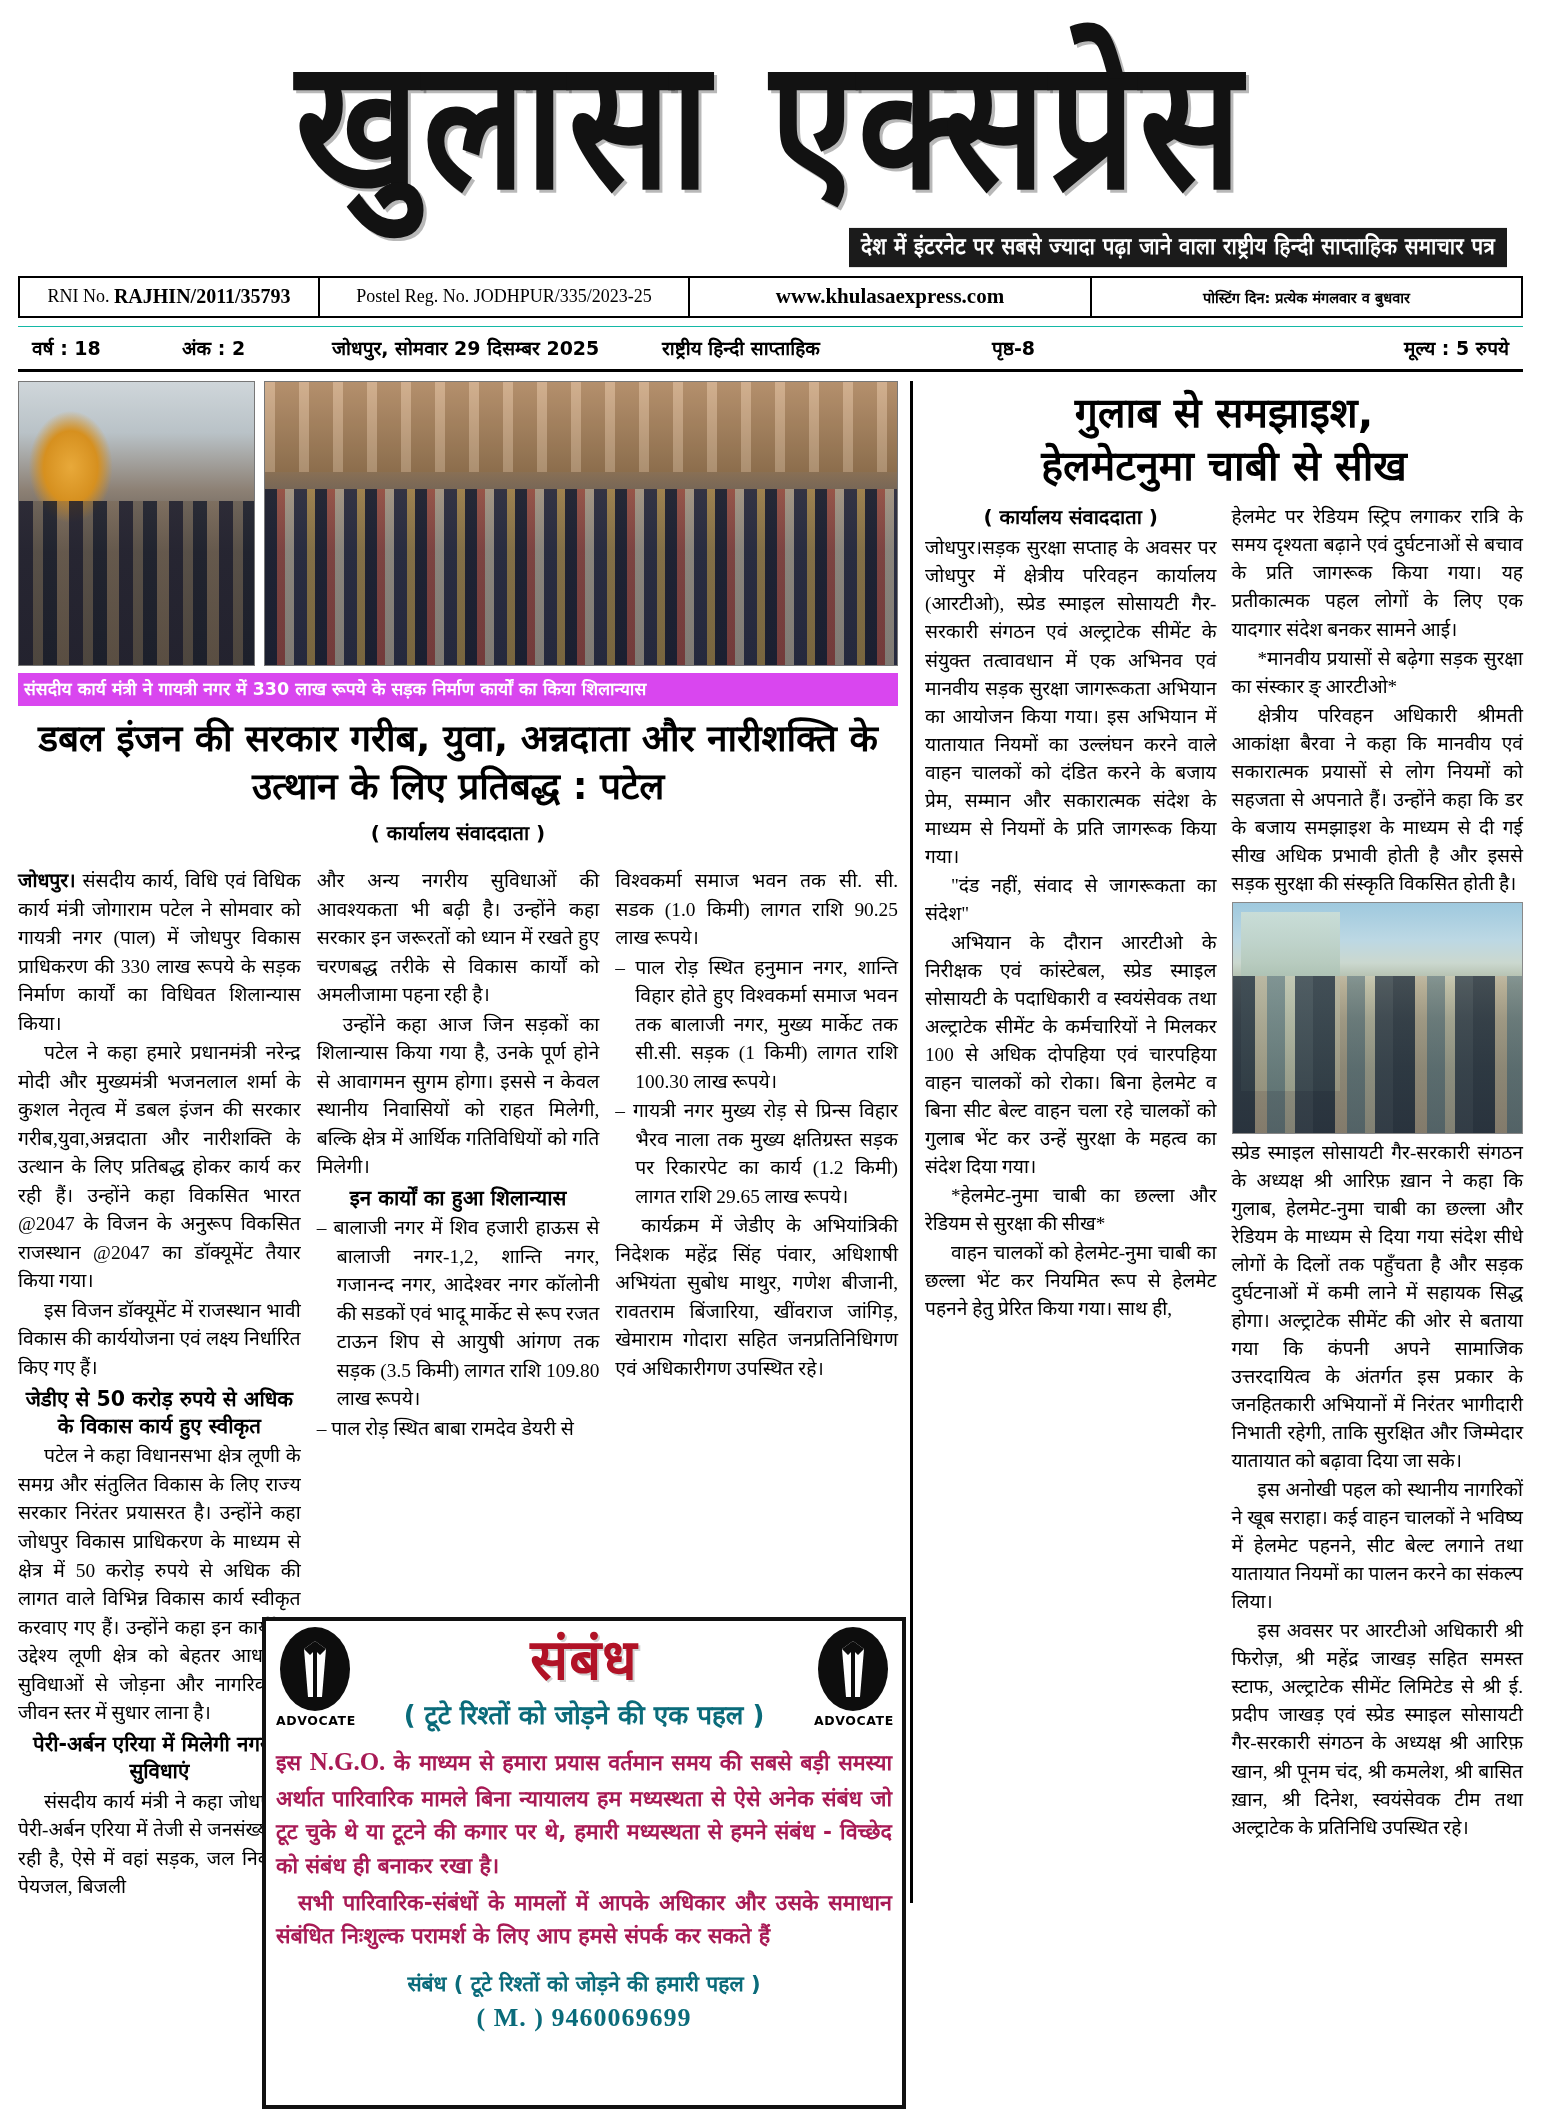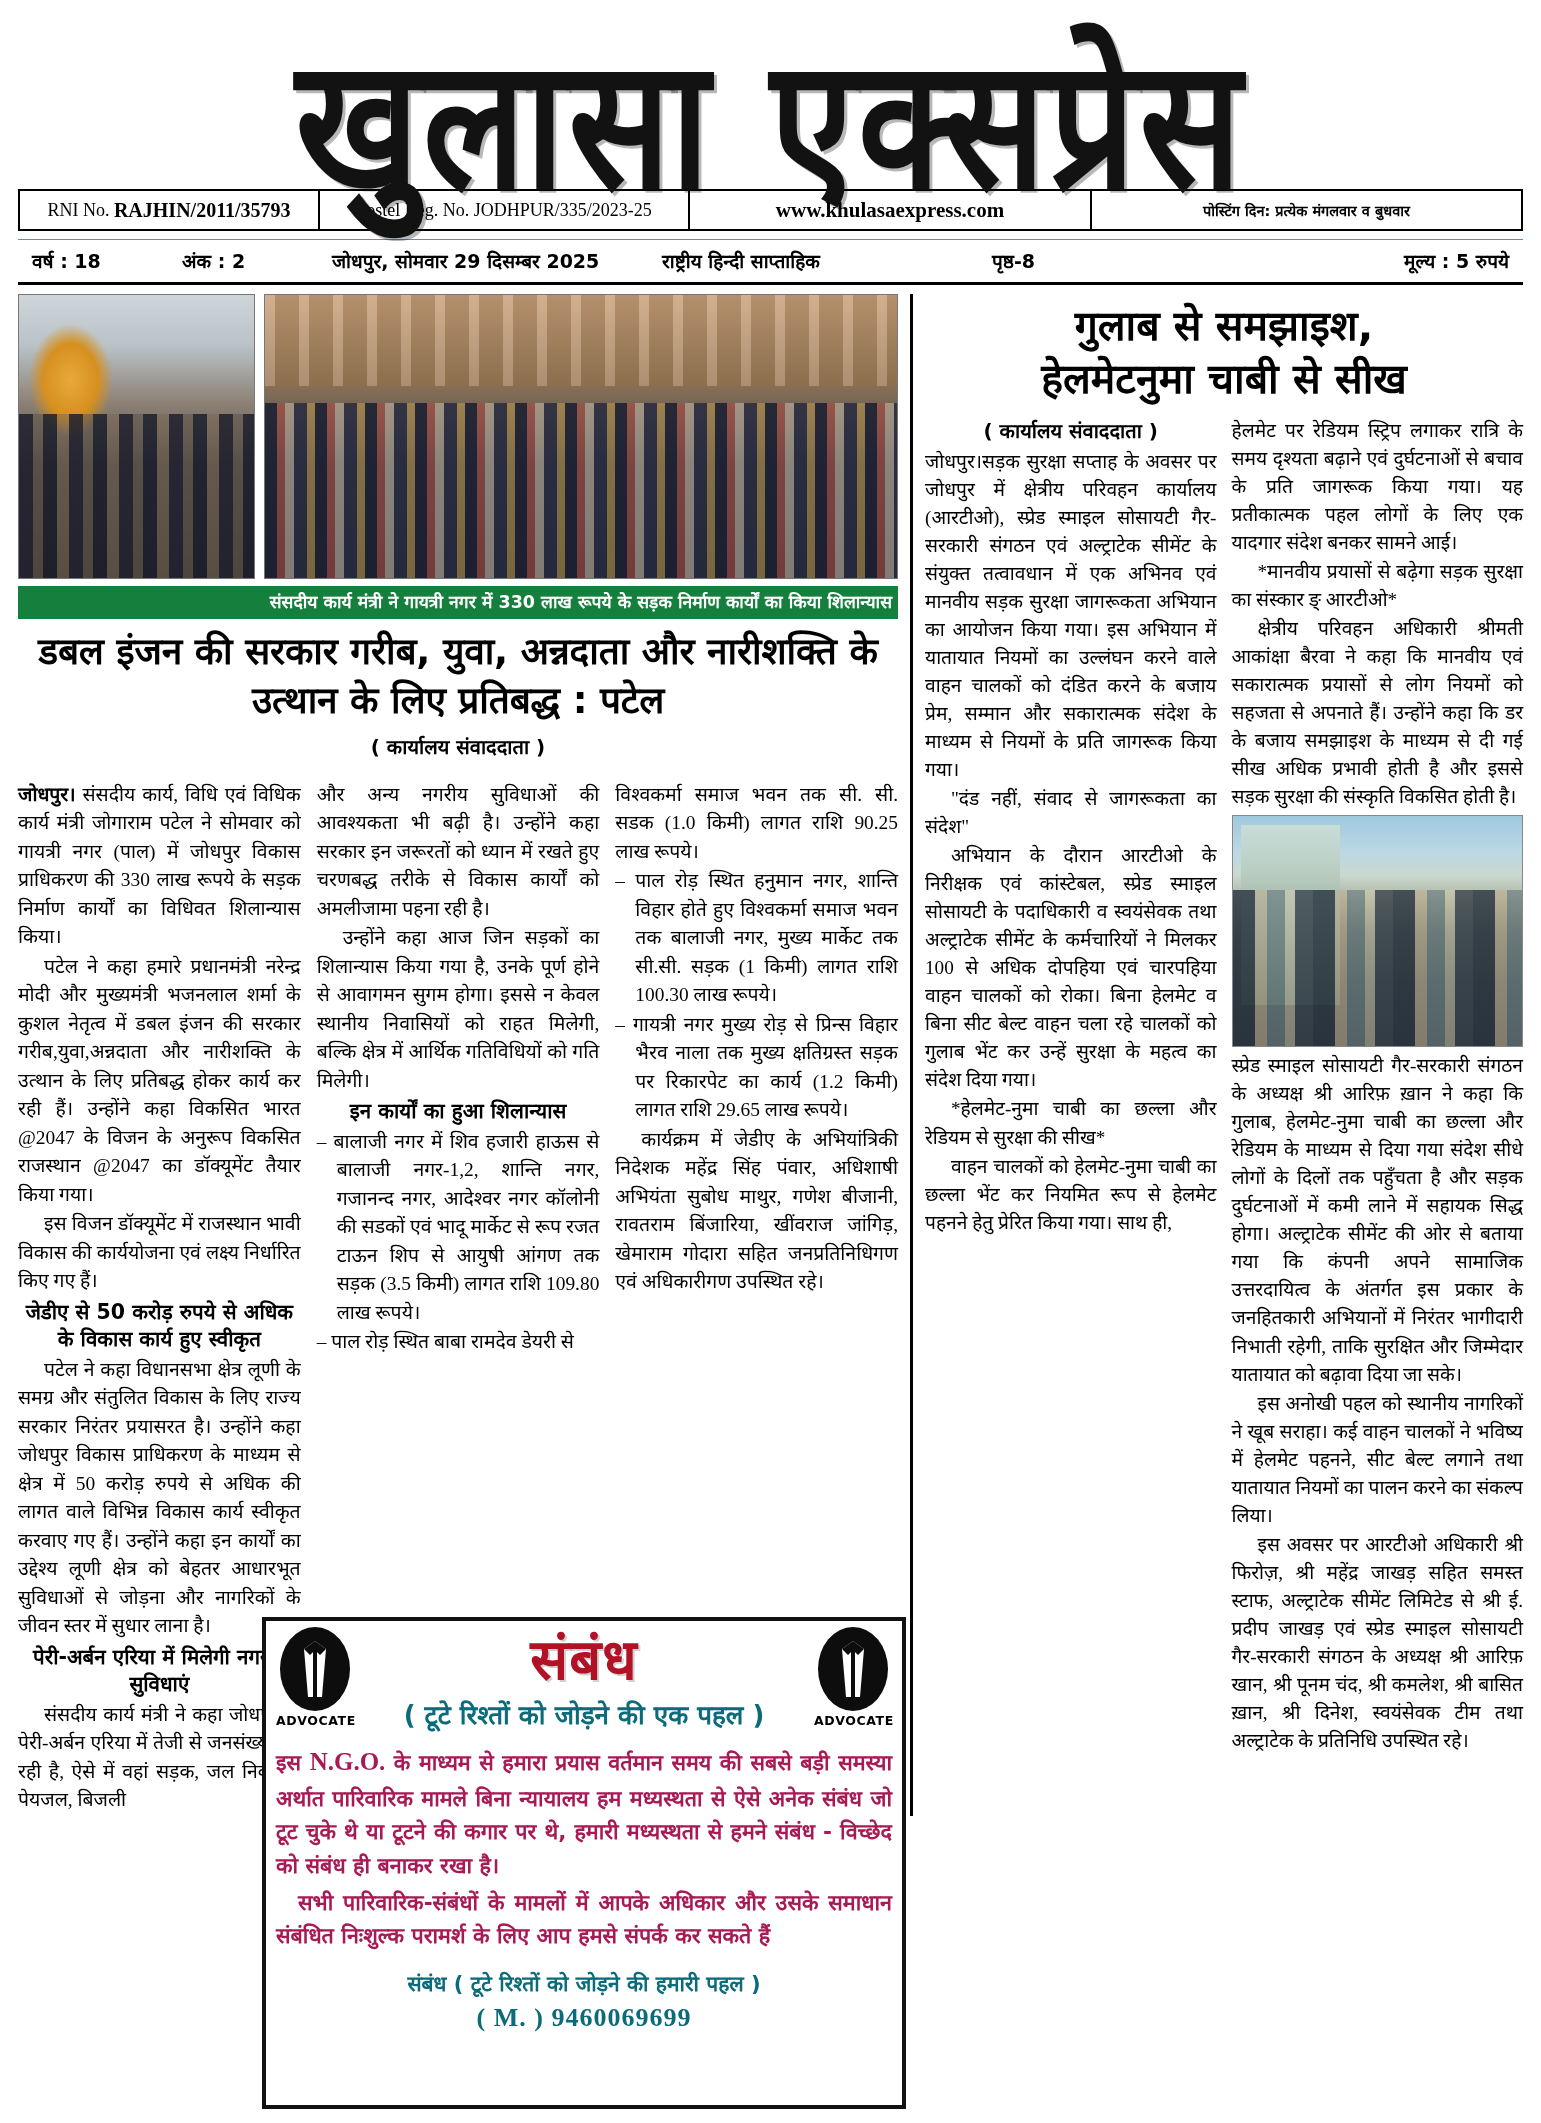--- a/index.html
+++ b/index.html
@@ -161,23 +161,23 @@
       repeating-linear-gradient(90deg,
         rgba(20,25,45,0.80) 0 12px,
         rgba(200,60,50,0.40) 12px 20px,
         rgba(240,225,200,0.38) 20px 29px,
         rgba(30,35,60,0.75) 29px 42px,
         rgba(235,180,60,0.35) 42px 50px);
   }
 
   .photo-caption {
     margin-top: 7px;
-    background: #15803d;
+    background: #d946ef;
     color: #fff;
-    text-align: right;
+    text-align: left;
     font-family: "DejaVu Sans", sans-serif;
     font-weight: bold;
     font-size: 17.5px;
     line-height: 1.5;
     padding: 3px 6px 4px 6px;
     white-space: nowrap;
     overflow: hidden;
   }
 
   .lead-headline {
@@ -379,20 +379,23 @@
     letter-spacing: 1px;
   }
 </style>
 </head>
 <body>
 
 <div class="page">
 
   <div class="masthead">
     <div class="masthead-title">खुलासा एक्सप्रेस</div>
+    <div class="masthead-sub-wrap">
+      <div class="masthead-sub">देश में इंटरनेट पर सबसे ज्यादा पढ़ा जाने वाला राष्ट्रीय हिन्दी साप्ताहिक समाचार पत्र</div>
+    </div>
   </div>
 
   <div class="rni-bar">
     <div class="rni-cell c1">
       <span>RNI No.</span>&nbsp;<span class="rni-strong">RAJHIN/2011/35793</span>
     </div>
     <div class="rni-cell c2">Postel Reg. No. JODHPUR/335/2023-25</div>
     <div class="rni-cell c3">www.khulasaexpress.com</div>
     <div class="rni-cell c4">पोस्टिंग दिन: प्रत्येक मंगलवार व बुधवार</div>
   </div>

